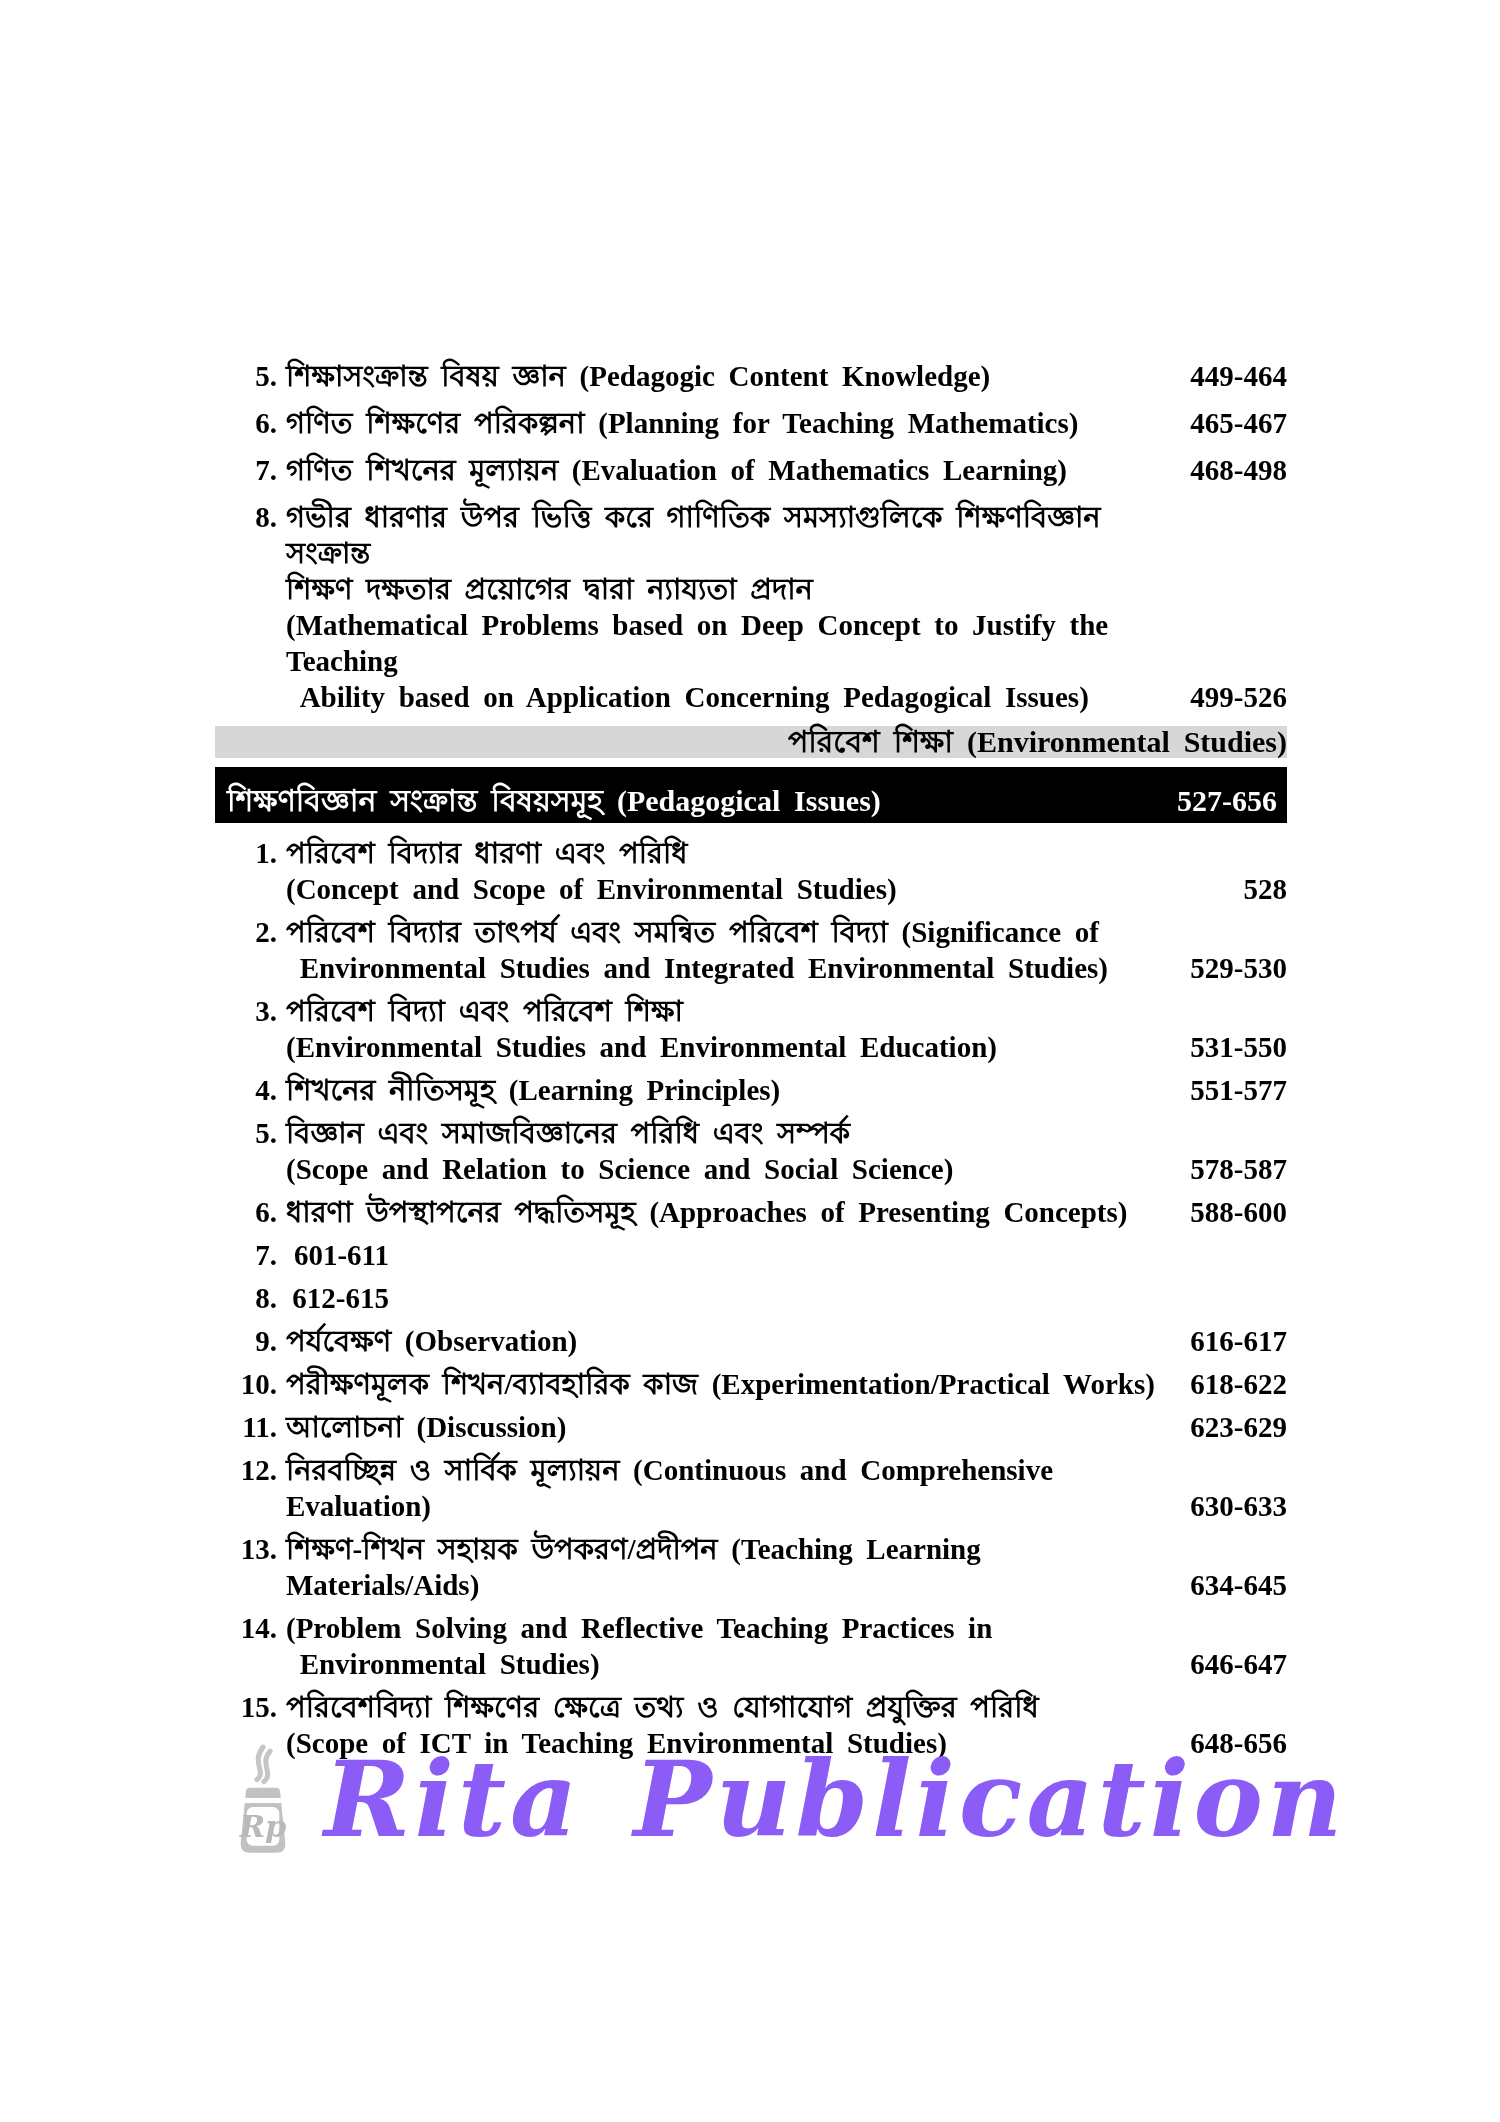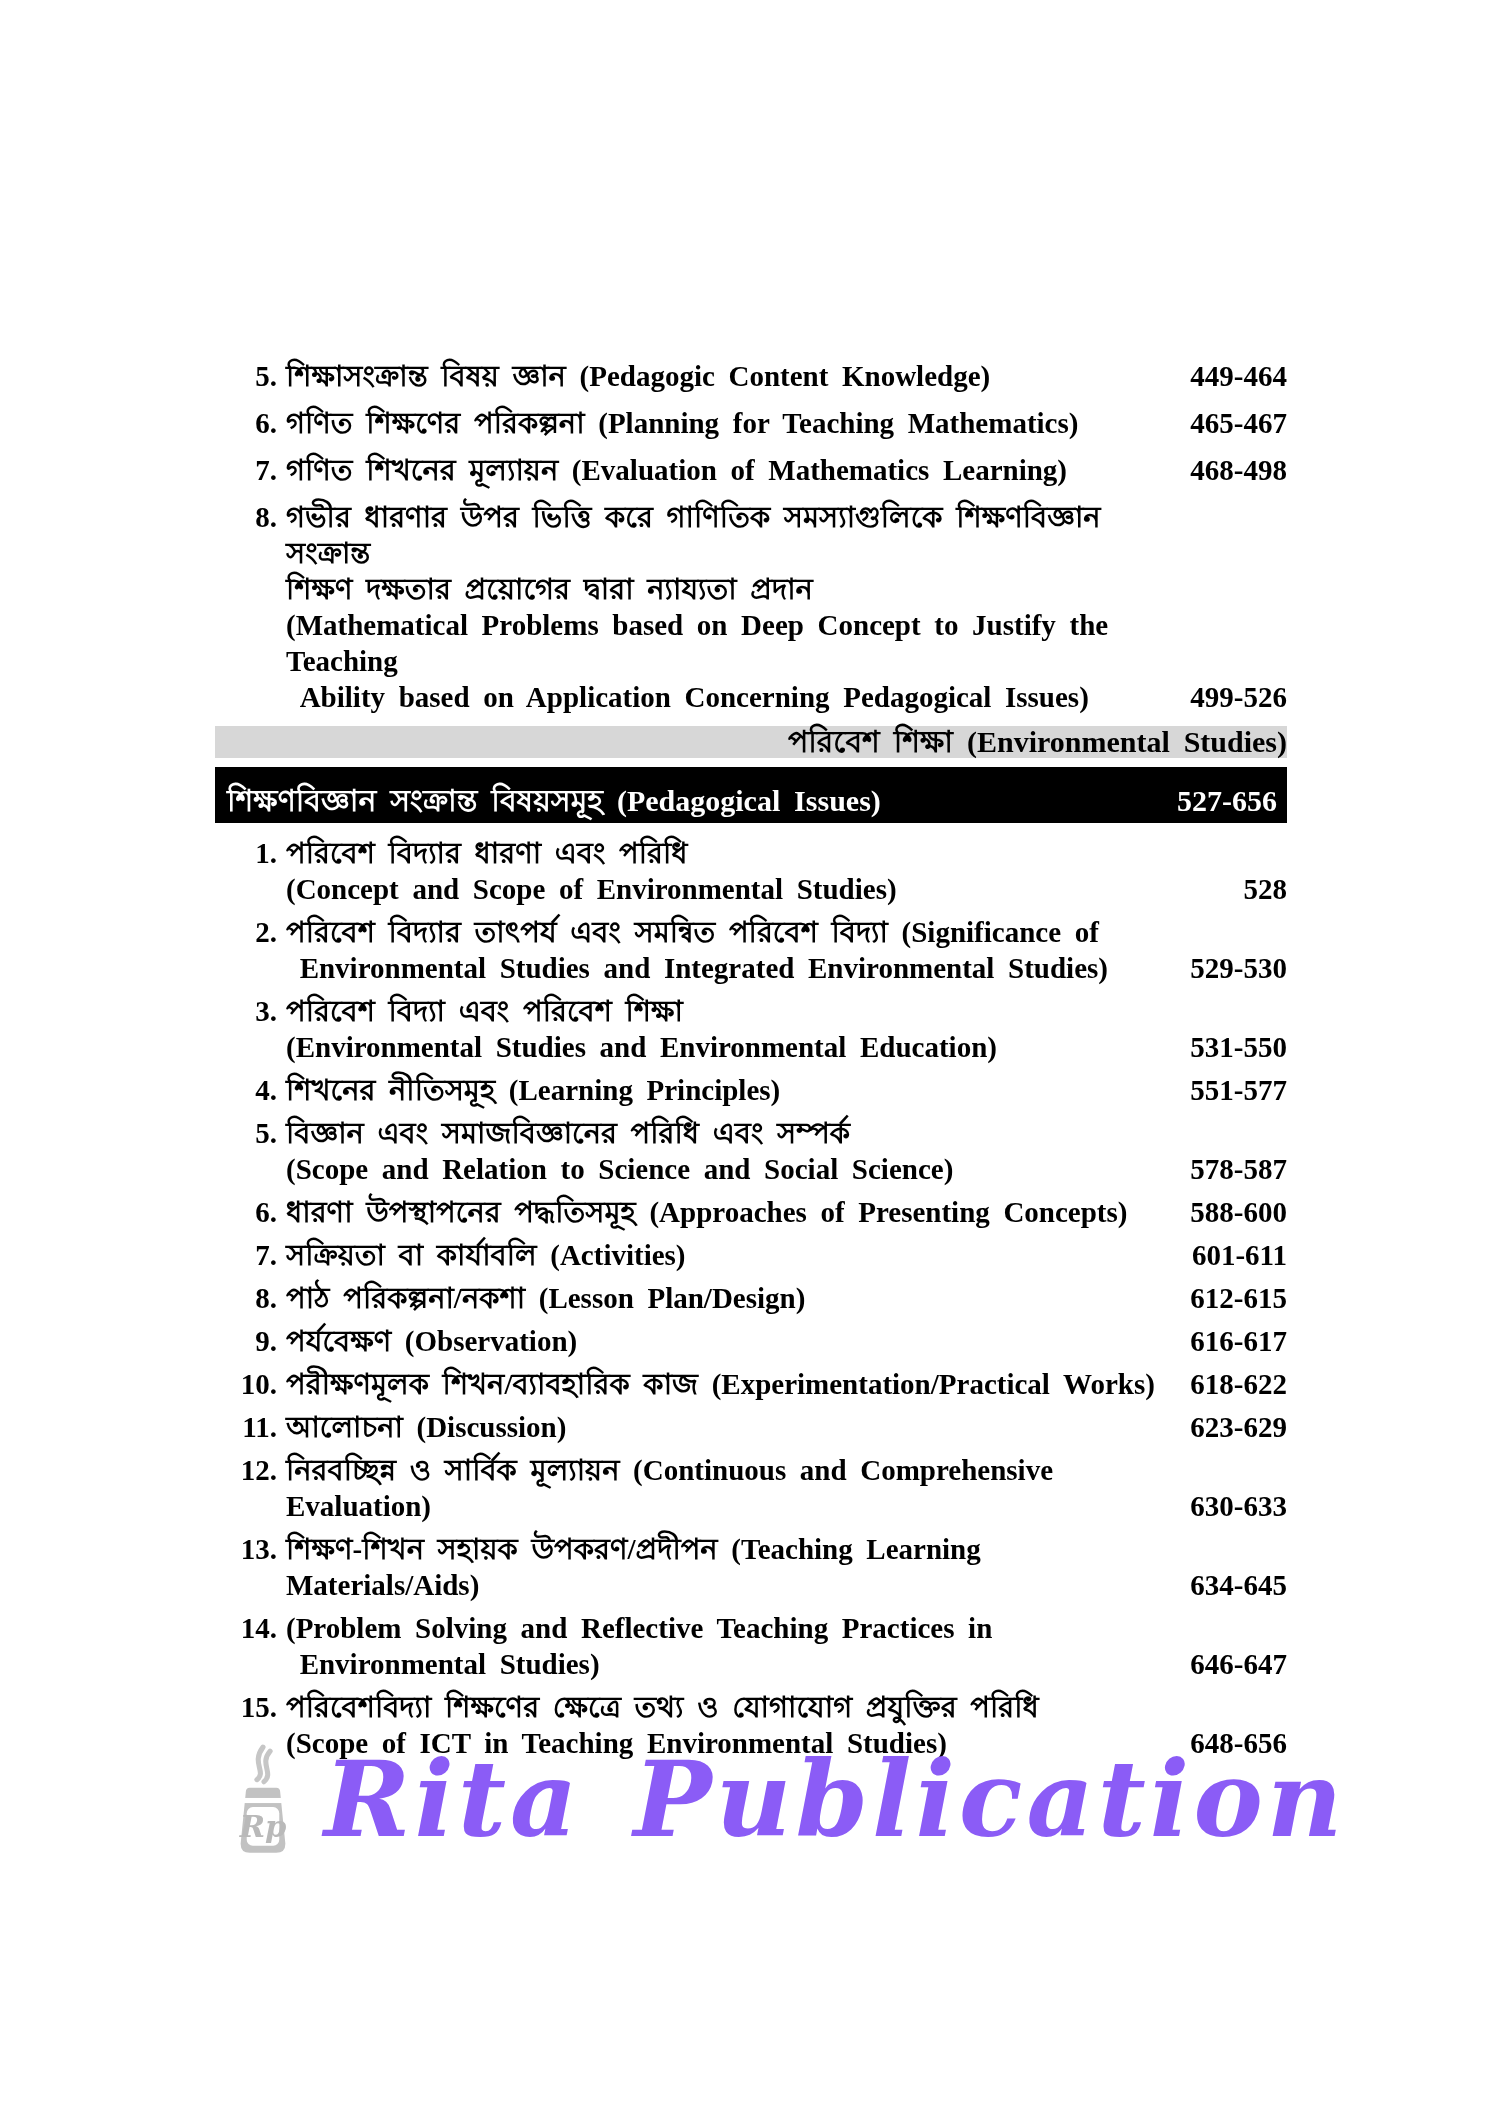--- a/index.html
+++ b/index.html
@@ -142,30 +142,24 @@
         </div>
         <div class="toc-item">
           <div class="num">6.</div>
           <div class="lines">
             <div class="line">ধারণা উপস্থাপনের পদ্ধতিসমূহ (Approaches of Presenting Concepts)</div>
           </div>
           <div class="pages">588-600</div>
         </div>
         <div class="toc-item">
           <div class="num">7.</div>
-          <div class="lines">
-            <div class="line">সক্রিয়তা বা কার্যাবলি (Activities)</div>
-          </div>
           <div class="pages">601-611</div>
         </div>
         <div class="toc-item">
           <div class="num">8.</div>
-          <div class="lines">
-            <div class="line">পাঠ পরিকল্পনা/নকশা (Lesson Plan/Design)</div>
-          </div>
           <div class="pages">612-615</div>
         </div>
         <div class="toc-item">
           <div class="num">9.</div>
           <div class="lines">
             <div class="line">পর্যবেক্ষণ (Observation)</div>
           </div>
           <div class="pages">616-617</div>
         </div>
         <div class="toc-item">

